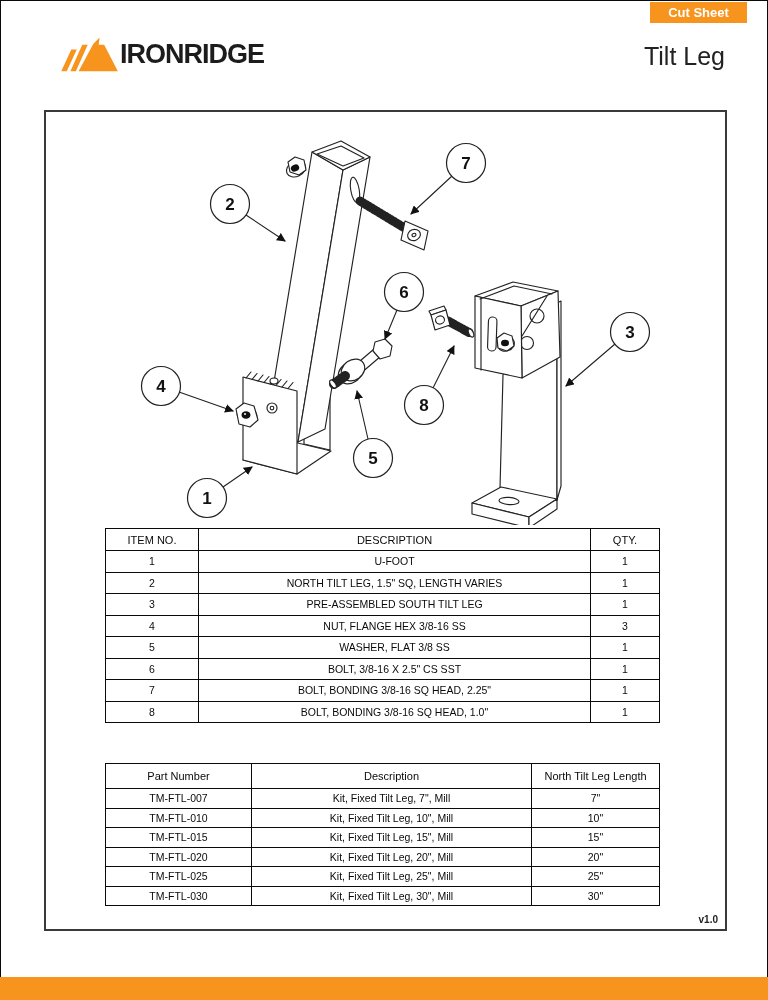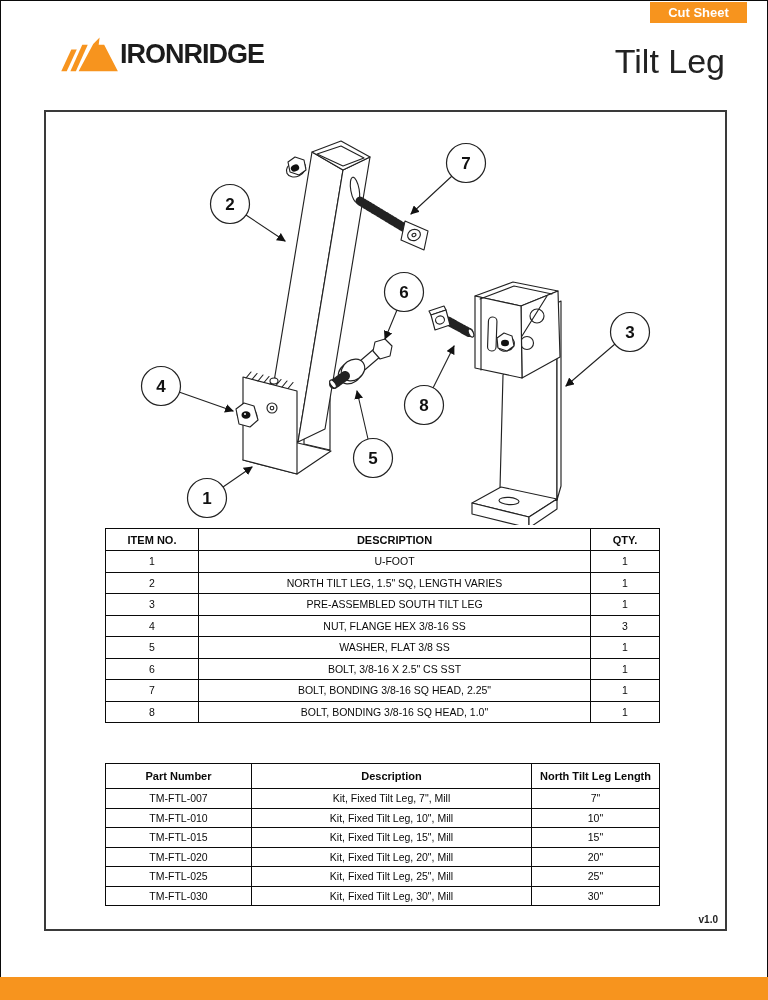--- a/index.html
+++ b/index.html
@@ -3,32 +3,32 @@
 <meta charset="utf-8">
 <style>
   html,body{margin:0;padding:0;background:#fff;}
   .page{position:relative;width:768px;height:1000px;background:#fff;overflow:hidden;
         font-family:"Liberation Sans",sans-serif;color:#111;}
   .page-frame{position:absolute;left:0;top:0;width:766px;height:976px;
               border:1px solid #0a0a0a;border-bottom:none;pointer-events:none;}
   
   .brand{position:absolute;left:52px;top:33px;display:flex;align-items:center;gap:2px;}
   .brand-text{font-size:27px;font-weight:bold;letter-spacing:-1px;color:#1c1c1c;}
-  .doc-title{position:absolute;right:43px;top:42px;font-size:34px;color:#222;}
+  .doc-title{position:absolute;right:43px;top:42px;font-size:25px;color:#222;}
   .badge{position:absolute;left:650px;top:2px;width:97px;height:21px;line-height:21px;
          text-align:center;font-size:13px;font-weight:bold;color:#fff;}
   
   .panel{position:absolute;left:44px;top:110px;width:683px;height:821px;
          border:2px solid #3a3a3a;box-sizing:border-box;background:#fff;}
   .version{position:absolute;right:7px;bottom:4px;font-size:10px;font-weight:bold;color:#222;}
   
   table{border-collapse:collapse;table-layout:fixed;background:#fff;}
   th,td{border:1px solid #0a0a0a;text-align:center;padding:0 4px;overflow:hidden;
         white-space:nowrap;font-size:10.5px;color:#0a0a0a;}
-  th{font-weight:bold;font-size:11px;}
+  th{font-weight:normal;font-size:11px;}
   .bom{position:absolute;left:59px;top:416px;width:554px;}
   .bom th{height:21px;} .bom td{height:20.5px;}
   .parts{position:absolute;left:59px;top:651px;width:554px;}
   .parts th{height:24px;} .parts td{height:18.5px;}
   
   .footer-bar{position:absolute;left:0;bottom:0;width:768px;height:23px;}
   svg text{font-family:"Liberation Sans",sans-serif;}
 </style>
 </head>
 <body>

